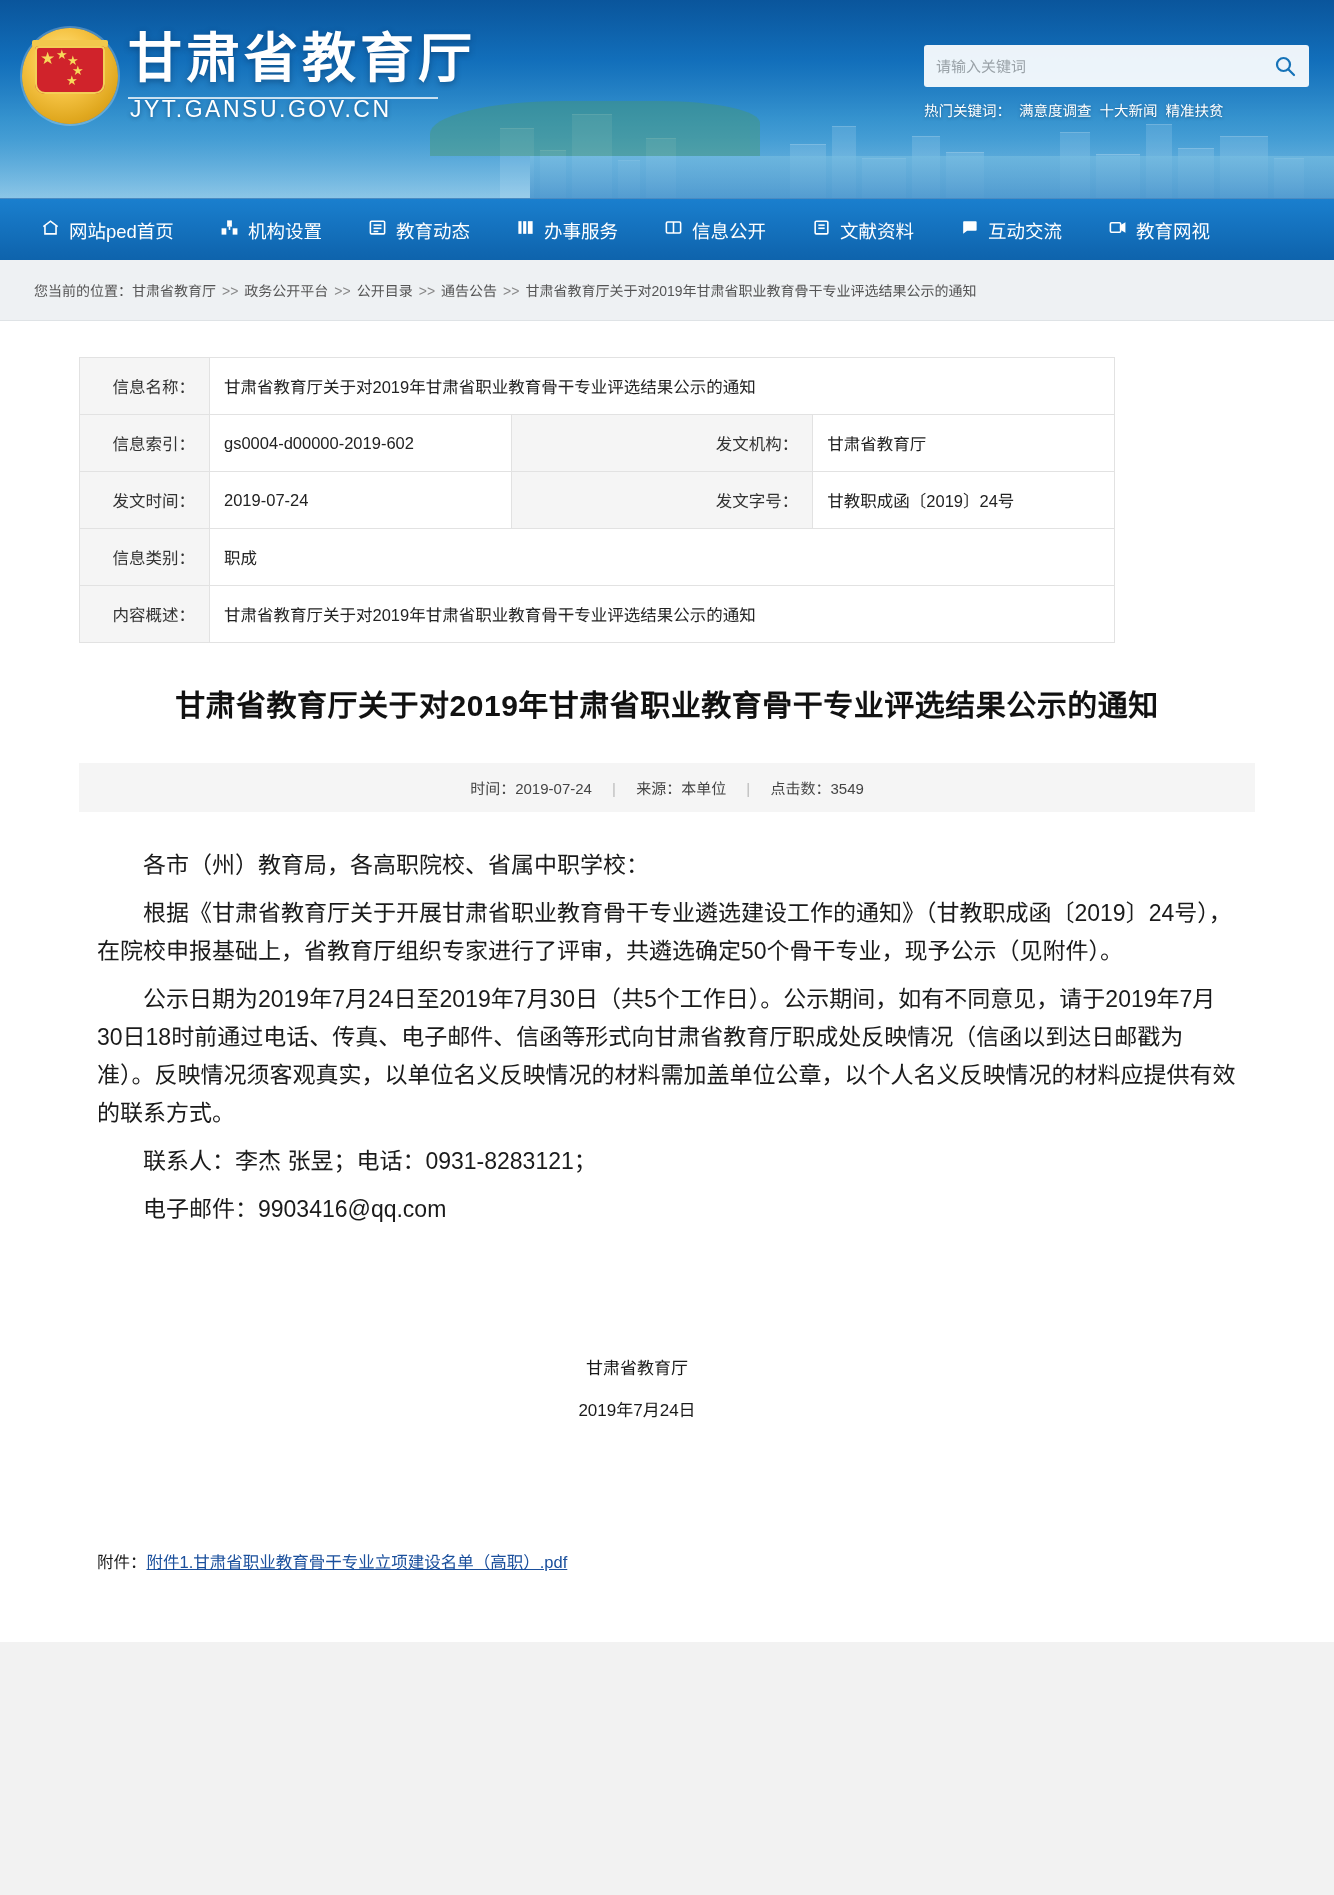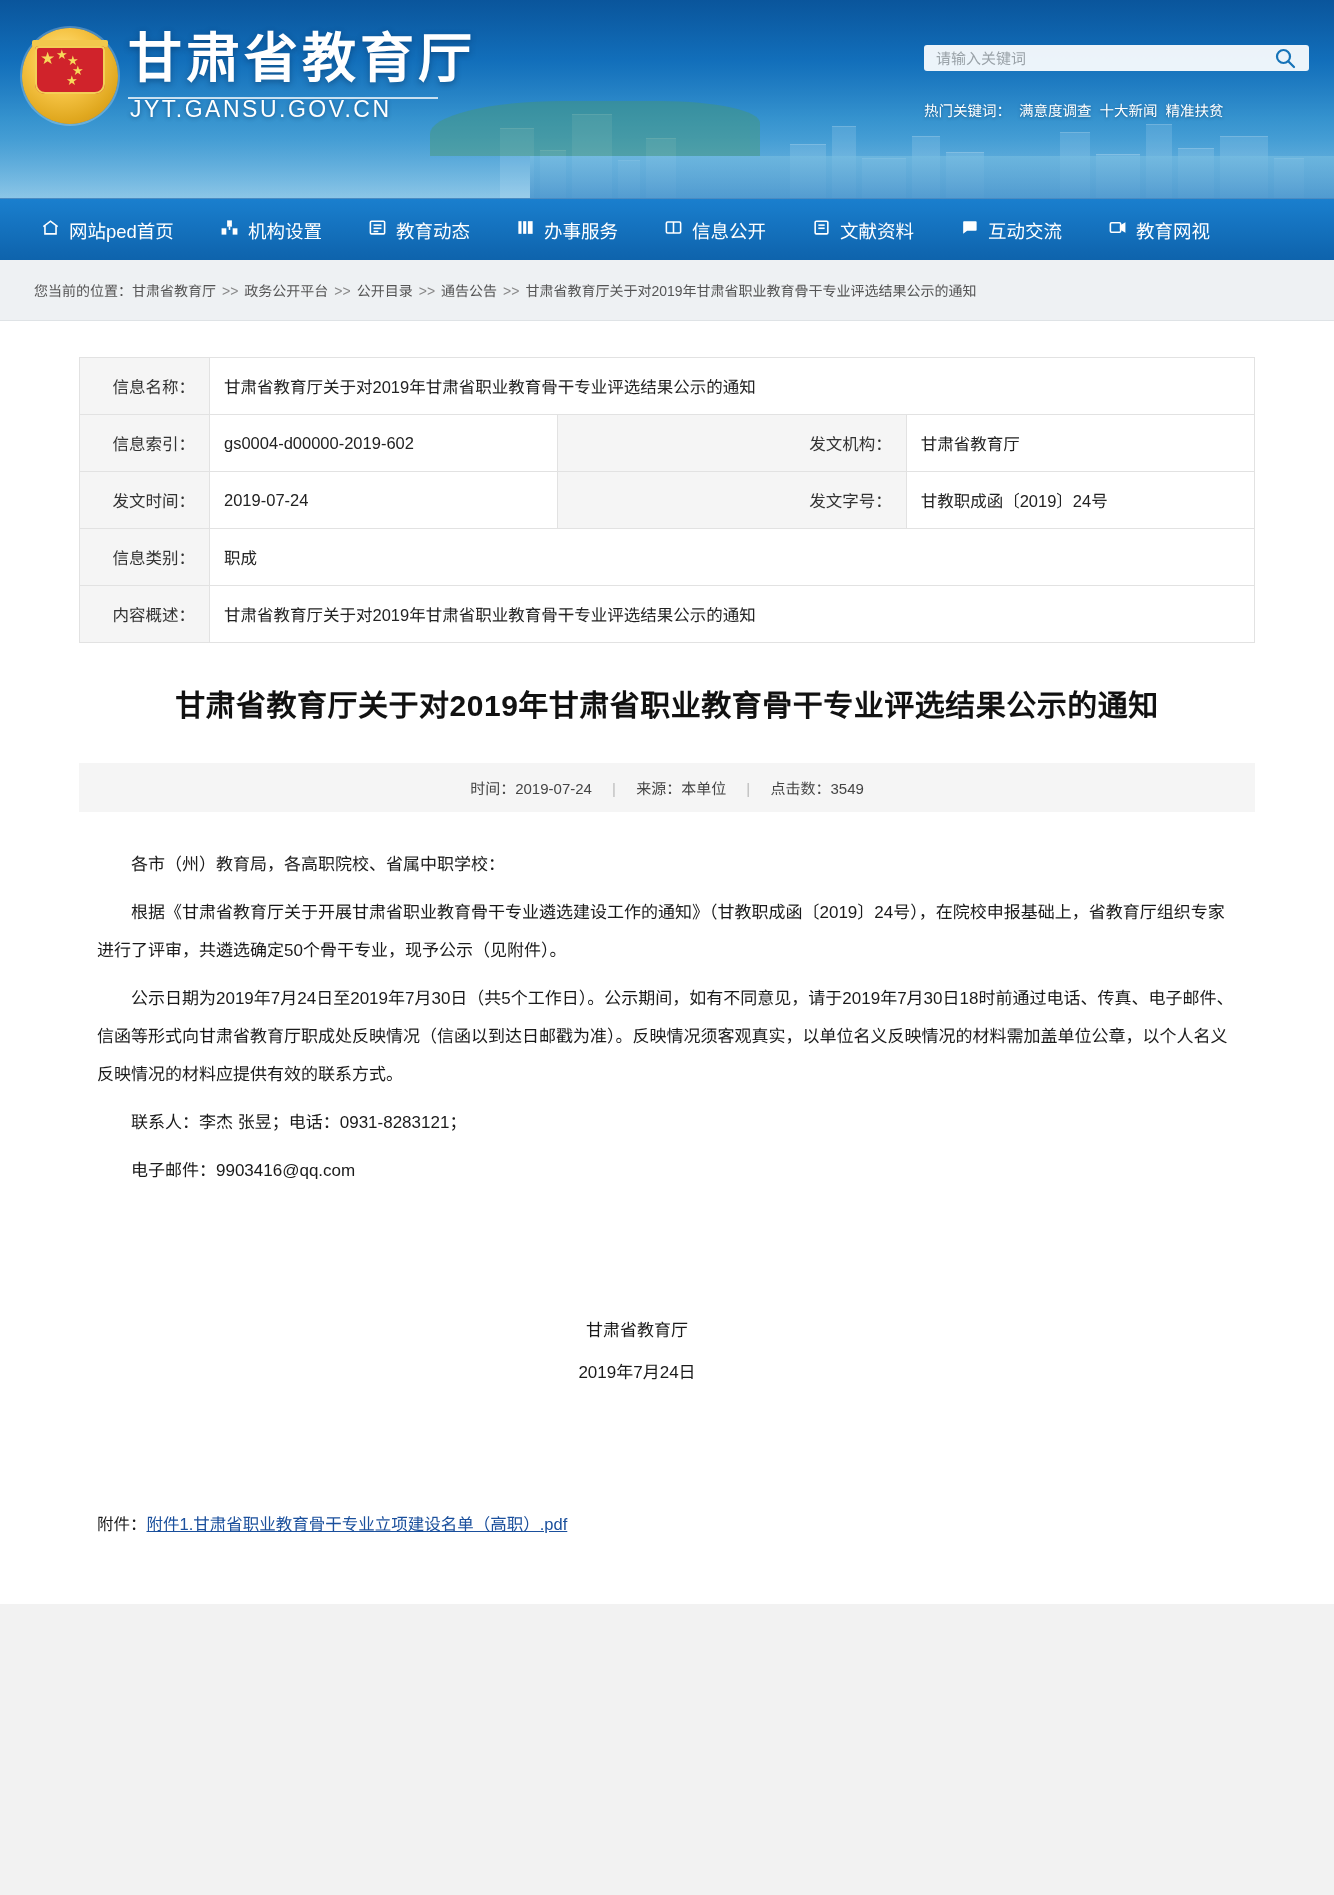--- a/index.html
+++ b/index.html
@@ -87,21 +87,21 @@
     font-family: "Liberation Sans", sans-serif;
   }
   .title-underline {
     position: absolute; left: 128px; top: 97px; width: 310px; height: 2px;
     background: rgba(255,255,255,0.75);
   }
 
   
   .search-box {
     position: absolute; right: 25px; top: 45px;
-    width: 385px; height: 26px;
+    width: 385px; height: 42px;
     background: rgba(255,255,255,0.92);
     border-radius: 3px;
     display: flex; align-items: center;
   }
   .search-box input {
     flex: 1; height: 100%;
     border: 0; outline: none; background: transparent;
     padding: 0 12px; font-size: 15px; color: #333;
     font-family: "Liberation Sans", sans-serif;
   }
@@ -158,21 +158,21 @@
     background: #fff;
     padding: 36px 0 60px 0;
     min-height: 900px;
   }
   .inner {
     width: 1176px; margin: 0 auto;
   }
 
   
   table.info {
-    width: 1176px;
+    width: 1036px;
     border-collapse: collapse;
     table-layout: fixed;
     font-size: 16.5px;
     color: #222;
     margin-bottom: 10px;
   }
   table.info td {
     border: 1px solid #e2e2e2;
     padding: 16px 14px;
     height: 36px;
@@ -200,21 +200,21 @@
     background: #f5f5f5;
     text-align: center;
     font-size: 15px;
     color: #444;
     padding: 14px 0;
     margin: 0 0 34px 0;
   }
   .meta-bar span.sp { color: #bbb; margin: 0 16px; }
 
   .body-text {
-    font-size: 17px;
+    font-size: 23px;
     line-height: 38px;
     color: #1a1a1a;
     padding: 0 18px;
   }
   .body-text p { margin: 0 0 10px 0; }
   .body-text p.ind { text-indent: 2em; }
   .sign {
     text-align: center;
     margin-top: 120px;
     font-size: 17px;

